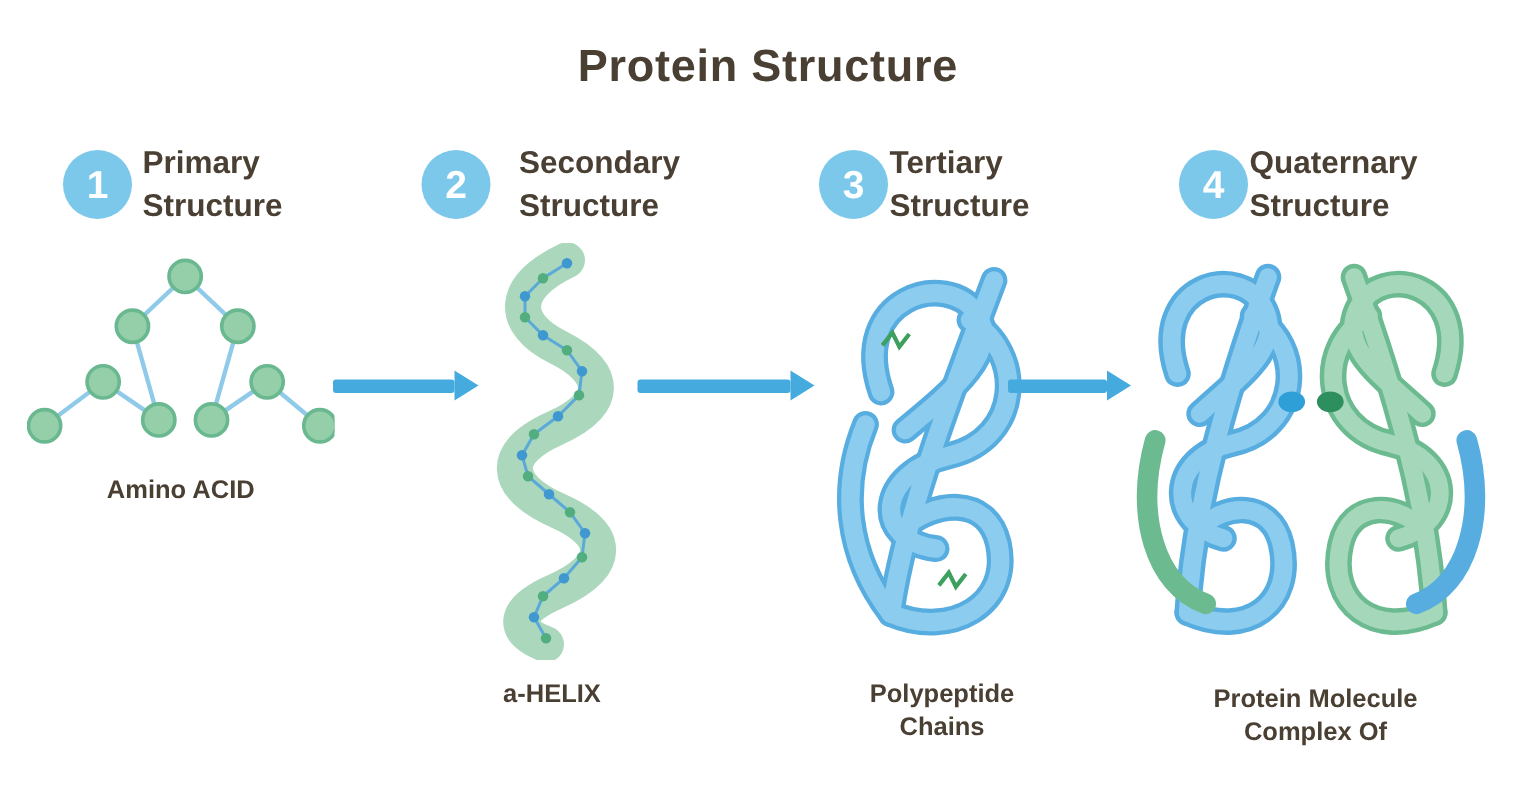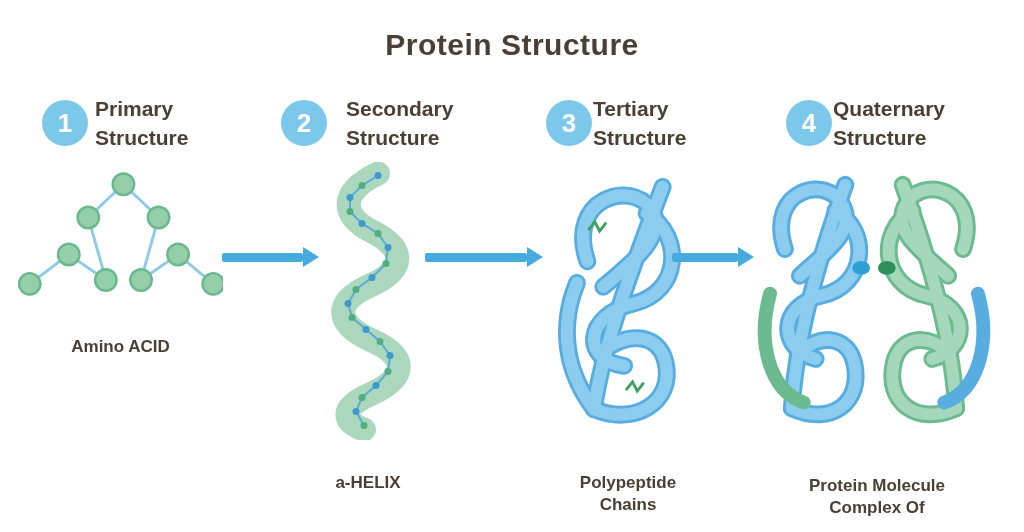--- a/index.html
+++ b/index.html
@@ -15,21 +15,21 @@
     position:absolute;top:100px;width:46px;height:46px;border-radius:50%;
     background:#7bc8eb;display:flex;align-items:center;justify-content:center;
   }
   .badge span{color:#ffffff;font-size:26px;font-weight:bold;}
   .label{
     position:absolute;top:94px;text-align:left;font-size:21px;font-weight:bold;
     line-height:29px;color:#4a3f33;
   }
   .caption{
     position:absolute;text-align:center;font-size:17px;font-weight:bold;
-    line-height:22px;color:#4a3f33;margin-top:20px;
+    line-height:22px;color:#4a3f33;
   }
   .illus{position:absolute;}
   .arrow{position:absolute;top:247px;height:20px;display:flex;align-items:center;}
   .arrow-bar{flex:1;height:9px;background:#45abdf;border-radius:2px;}
   .arrow-head{
     width:0;height:0;border-top:10px solid transparent;
     border-bottom:10px solid transparent;border-left:16px solid #45abdf;
   }
 </style>
 </head>

